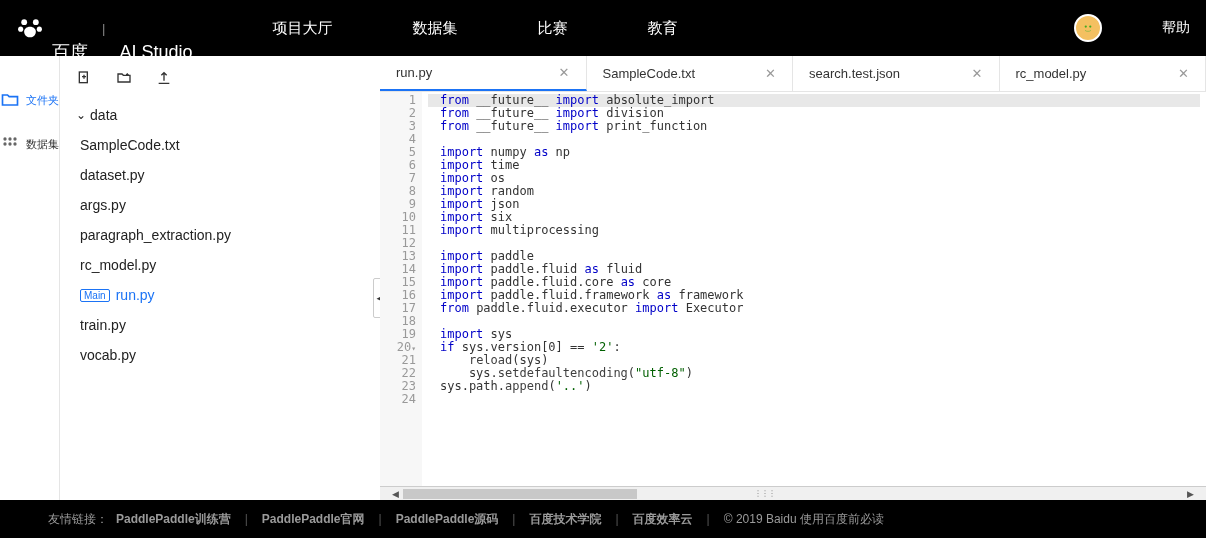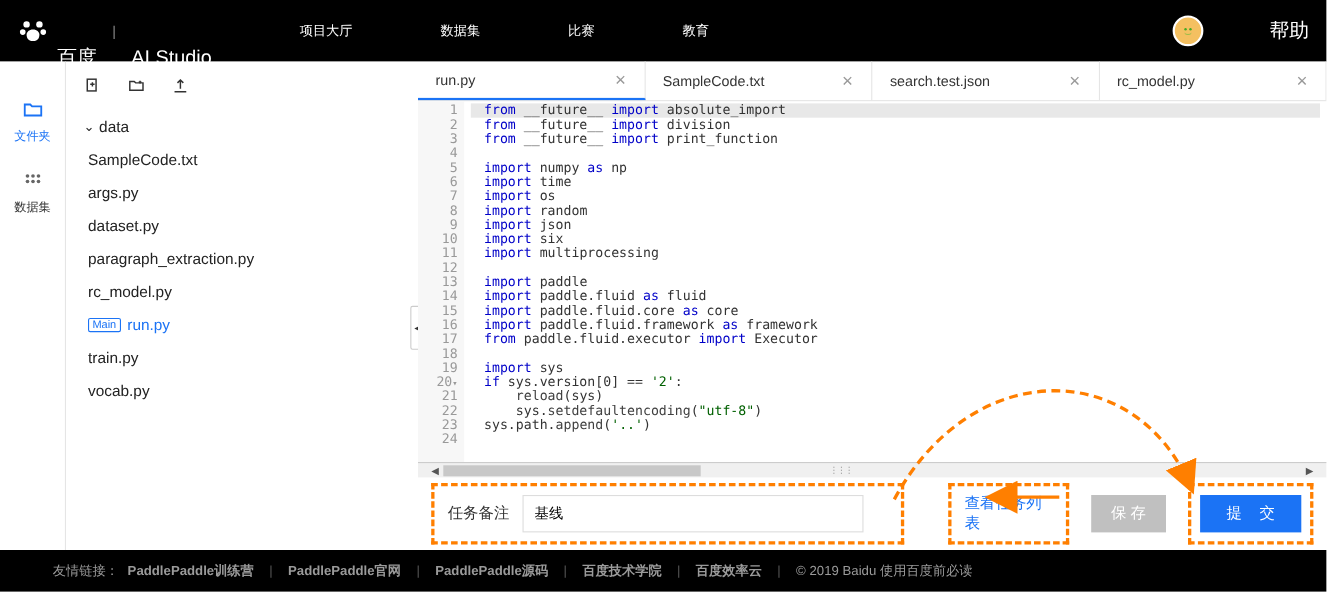--- a/index.html
+++ b/index.html
@@ -3,28 +3,28 @@
 <meta charset="utf-8">
 <style>
 * { margin: 0; padding: 0; box-sizing: border-box; }
 body { font-family: "Microsoft YaHei", Arial, sans-serif; font-size: 13px; color: #333; background: #fff; width: 1206px; }
 .header { background: #000; height: 56px; display: flex; align-items: center; padding: 0 16px; color: #fff; }
 .logo { display: flex; align-items: center; gap: 8px; margin-right: 80px; }
 .logo-paw { width: 28px; height: 28px; }
 .logo-text { font-size: 18px; font-weight: 400; margin-top: 48px; }
 .logo-div { color: #888; margin: 0 6px; }
 .nav { display: flex; gap: 80px; flex: 1; }
-.nav-item { color: #fff; font-size: 12px; cursor: pointer; }
+.nav-item { color: #fff; font-size: 15px; cursor: pointer; }
 .header-right { display: flex; align-items: center; gap: 60px; }
 .avatar { width: 28px; height: 28px; border-radius: 50%; background: #f4c061; border: 2px solid #fff; display: flex; align-items: center; justify-content: center; }
-.help { color: #fff; font-size: 18px; cursor: pointer; }
+.help { color: #fff; font-size: 14px; cursor: pointer; }
 
 .main { display: flex; height: 444px; background: #fff; }
 .rail { width: 60px; border-right: 1px solid #e5e5e5; padding-top: 24px; display: flex; flex-direction: column; align-items: center; gap: 4px; }
-.rail-item { display: flex; flex-direction: column; align-items: center; gap: 6px; padding: 10px 0; cursor: pointer; width: 100%; }
+.rail-item { display: flex; flex-direction: row; align-items: center; gap: 6px; padding: 10px 0; cursor: pointer; width: 100%; }
 .rail-item.active { color: #1b73f5; }
 .rail-icon { width: 20px; height: 20px; }
 .rail-label { font-size: 11px; }
 
 .sidebar { width: 320px; display: flex; flex-direction: column; }
 .sb-tools { height: 44px; display: flex; align-items: center; gap: 24px; padding-left: 16px; }
 .sb-tool { width: 16px; height: 16px; cursor: pointer; color: #555; }
 .tree { flex: 1; padding: 0; overflow: auto; }
 .tree-row { height: 30px; display: flex; align-items: center; padding-left: 16px; cursor: pointer; font-size: 14px; color: #222; }
 .tree-row.dir .chev { margin-right: 4px; font-size: 12px; }
@@ -141,24 +141,24 @@
     </div>
     <div class="tree">
       <div class="tree-row dir">
           <span class="chev">⌄</span>
           <span>data</span>
         </div>
       <div class="tree-row file">
           <span>SampleCode.txt</span>
         </div>
       <div class="tree-row file">
+          <span>dataset.py</span>
+        </div>
+      <div class="tree-row file">
           <span>args.py</span>
-        </div>
-      <div class="tree-row file">
-          <span>dataset.py</span>
         </div>
       <div class="tree-row file">
           <span>paragraph_extraction.py</span>
         </div>
       <div class="tree-row file">
           <span>rc_model.py</span>
         </div>
       <div class="tree-row file selected">
           <span class="main-tag">Main</span>
           <span>run.py</span>
@@ -222,43 +222,20 @@
       <div class="code" id="code"><div class="line hl"><span class="kw-blue">from</span> __future__ <span class="kw-blue">import</span> absolute_import</div><div class="line"><span class="kw-blue">from</span> __future__ <span class="kw-blue">import</span> division</div><div class="line"><span class="kw-blue">from</span> __future__ <span class="kw-blue">import</span> print_function</div><div class="line">&nbsp;</div><div class="line"><span class="kw-blue">import</span> numpy <span class="kw-blue">as</span> np</div><div class="line"><span class="kw-blue">import</span> time</div><div class="line"><span class="kw-blue">import</span> os</div><div class="line"><span class="kw-blue">import</span> random</div><div class="line"><span class="kw-blue">import</span> json</div><div class="line"><span class="kw-blue">import</span> six</div><div class="line"><span class="kw-blue">import</span> multiprocessing</div><div class="line">&nbsp;</div><div class="line"><span class="kw-blue">import</span> paddle</div><div class="line"><span class="kw-blue">import</span> paddle.fluid <span class="kw-blue">as</span> fluid</div><div class="line"><span class="kw-blue">import</span> paddle.fluid.core <span class="kw-blue">as</span> core</div><div class="line"><span class="kw-blue">import</span> paddle.fluid.framework <span class="kw-blue">as</span> framework</div><div class="line"><span class="kw-blue">from</span> paddle.fluid.executor <span class="kw-blue">import</span> Executor</div><div class="line">&nbsp;</div><div class="line"><span class="kw-blue">import</span> sys</div><div class="line"><span class="kw-blue">if</span> sys.version[0] == <span class="kw-str">'2'</span>:</div><div class="line">    <span class="kw-orange">reload</span>(sys)</div><div class="line">    sys.<span class="kw-orange">setdefaultencoding</span>(<span class="kw-str">"utf-8"</span>)</div><div class="line">sys.path.<span class="kw-orange">append</span>(<span class="kw-str">'..'</span>)</div><div class="line">&nbsp;</div></div>
     </div>
     <div class="hscroll">
       <span class="hscroll-arrow">◀</span>
       <div class="hscroll-track">
           <div class="hscroll-thumb"></div>
           <span class="hscroll-grip">⋮⋮⋮</span>
         </div>
       <span class="hscroll-arrow">▶</span>
     </div>
-    <div class="action-bar">
-      <svg class="arrow-svg" viewBox="0 0 820 200">
-        <defs>
-            <marker id="ah" markerWidth="10" markerHeight="10" refX="8" refY="5" orient="auto">
-              <path d="M0 0L10 5L0 10z" fill="#ff7f00"></path>
-            </marker>
-          </defs>
-        <path d="M430 160 C500 30 650 30 700 150" stroke="#ff7f00" stroke-width="3" stroke-dasharray="8 5" fill="none" marker-end="url(#ah)"></path>
-        <path d="M580 158 L518 158" stroke="#ff7f00" stroke-width="3" fill="none" marker-end="url(#ah)"></path>
-      </svg>
-      <div class="task-box">
-        <span class="task-label">任务备注</span>
-        <input class="task-input" value="基线" style="">
-      </div>
-      <div style="flex:1"></div>
-      <div class="view-box">
-        <span class="view-link">查看任务列表</span>
-      </div>
-      <button class="save-btn">保 存</button>
-      <div class="submit-box">
-        <button class="submit-btn">提 交</button>
-      </div>
-    </div>
   </div>
 </div>
 
 <div class="footer">
   <span>友情链接：</span>
   <a>PaddlePaddle训练营</a>
     <span class="sep">|</span>
   <a>PaddlePaddle官网</a>
     <span class="sep">|</span>
   <a>PaddlePaddle源码</a>

